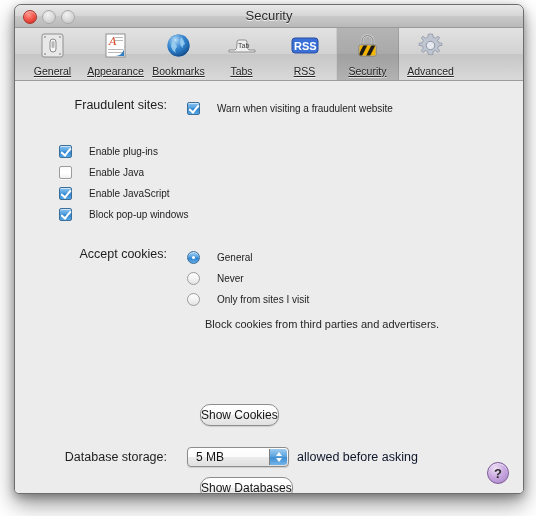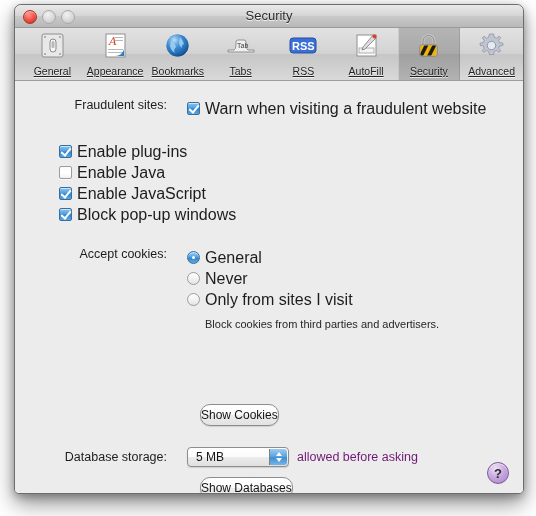--- a/index.html
+++ b/index.html
@@ -121,23 +121,23 @@
     white-space: nowrap;
   }
   .ctrl-col { display: flex; flex-direction: column; }
 
   .cbrow {
     display: flex;
     align-items: center;
     height: 21px;
   }
   .cbrow .ctext, .rbrow .ctext {
-    font-size: 16px;
+    font-size: 10px;
     color: #1d1d1d;
-    margin-left: 5px;
+    margin-left: 17px;
     white-space: nowrap;
   }
 
   .checkbox {
     width: 13px; height: 13px;
     border-radius: 2px;
     box-sizing: border-box;
     flex: 0 0 auto;
     position: relative;
   }
@@ -338,31 +338,20 @@
     <div class="tb-item">
       <span class="tb-icon">
         <svg width="30" height="27" viewBox="0 0 30 27">
           <rect x="2" y="6" width="26" height="15" rx="3" fill="#3a6fd8" stroke="#2a4fa0"></rect>
           <text x="4" y="17.5" font-family="Liberation Sans, sans-serif" font-size="11" font-weight="bold" fill="#ffffff">RSS</text>
         </svg>
       </span>
       <span class="tb-label">RSS</span>
     </div>
 
-    <div class="tb-item">
-      <span class="tb-icon">
-        <svg width="27" height="27" viewBox="0 0 27 27">
-          <rect x="4" y="3" width="19" height="21" fill="#ffffff" stroke="#8f8f8f"></rect>
-          <rect x="6" y="16" width="15" height="5" fill="#f4f4f4" stroke="#adadad"></rect>
-          <path d="M20 3 L23 6 L12 17 L9 18 L10 15 Z" fill="#dcdcdc" stroke="#7a7a7a" stroke-width="0.8"></path>
-          <circle cx="21.5" cy="4.5" r="2" fill="#d8402e"></circle>
-        </svg>
-      </span>
-      <span class="tb-label">AutoFill</span>
-    </div>
 
     <div class="tb-item selected">
       <span class="tb-icon">
         <svg width="27" height="27" viewBox="0 0 27 27">
           <path d="M8 13 L8 9 a5.5 5.5 0 0 1 11 0 L19 13" fill="none" stroke="#c6c6c6" stroke-width="3"></path>
           <path d="M8 13 L8 9 a5.5 5.5 0 0 1 11 0 L19 13" fill="none" stroke="#8d8d8d" stroke-width="1"></path>
           <rect x="5" y="13" width="17" height="11" rx="1.5" fill="#d9d9d9" stroke="#7c7c7c"></rect>
           <clipPath id="lockbody">
               <rect x="5.5" y="13.5" width="16" height="10" rx="1"></rect>
             </clipPath>
@@ -448,21 +437,21 @@
 
     <div class="row" style="left:44px; top:366px; align-items:center;">
       <div class="rlabel">Database storage:</div>
       <div class="popup">
         <span class="pval">5 MB</span>
         <span class="parrows">
           <span class="up"></span>
             <span class="dn"></span>
         </span>
       </div>
-      <span style="font-size:12.5px; color:#701a75; margin-left:8px; white-space:nowrap;">allowed before asking</span>
+      <span style="font-size:12.5px; color:#0f172a; margin-left:8px; white-space:nowrap;">allowed before asking</span>
     </div>
 
     <div style="position:absolute; left:185px; top:396px;">
       <span class="aqua-btn">Show Databases</span>
     </div>
 
     <div id="help-btn">?</div>
 
   </div>
 </div>

